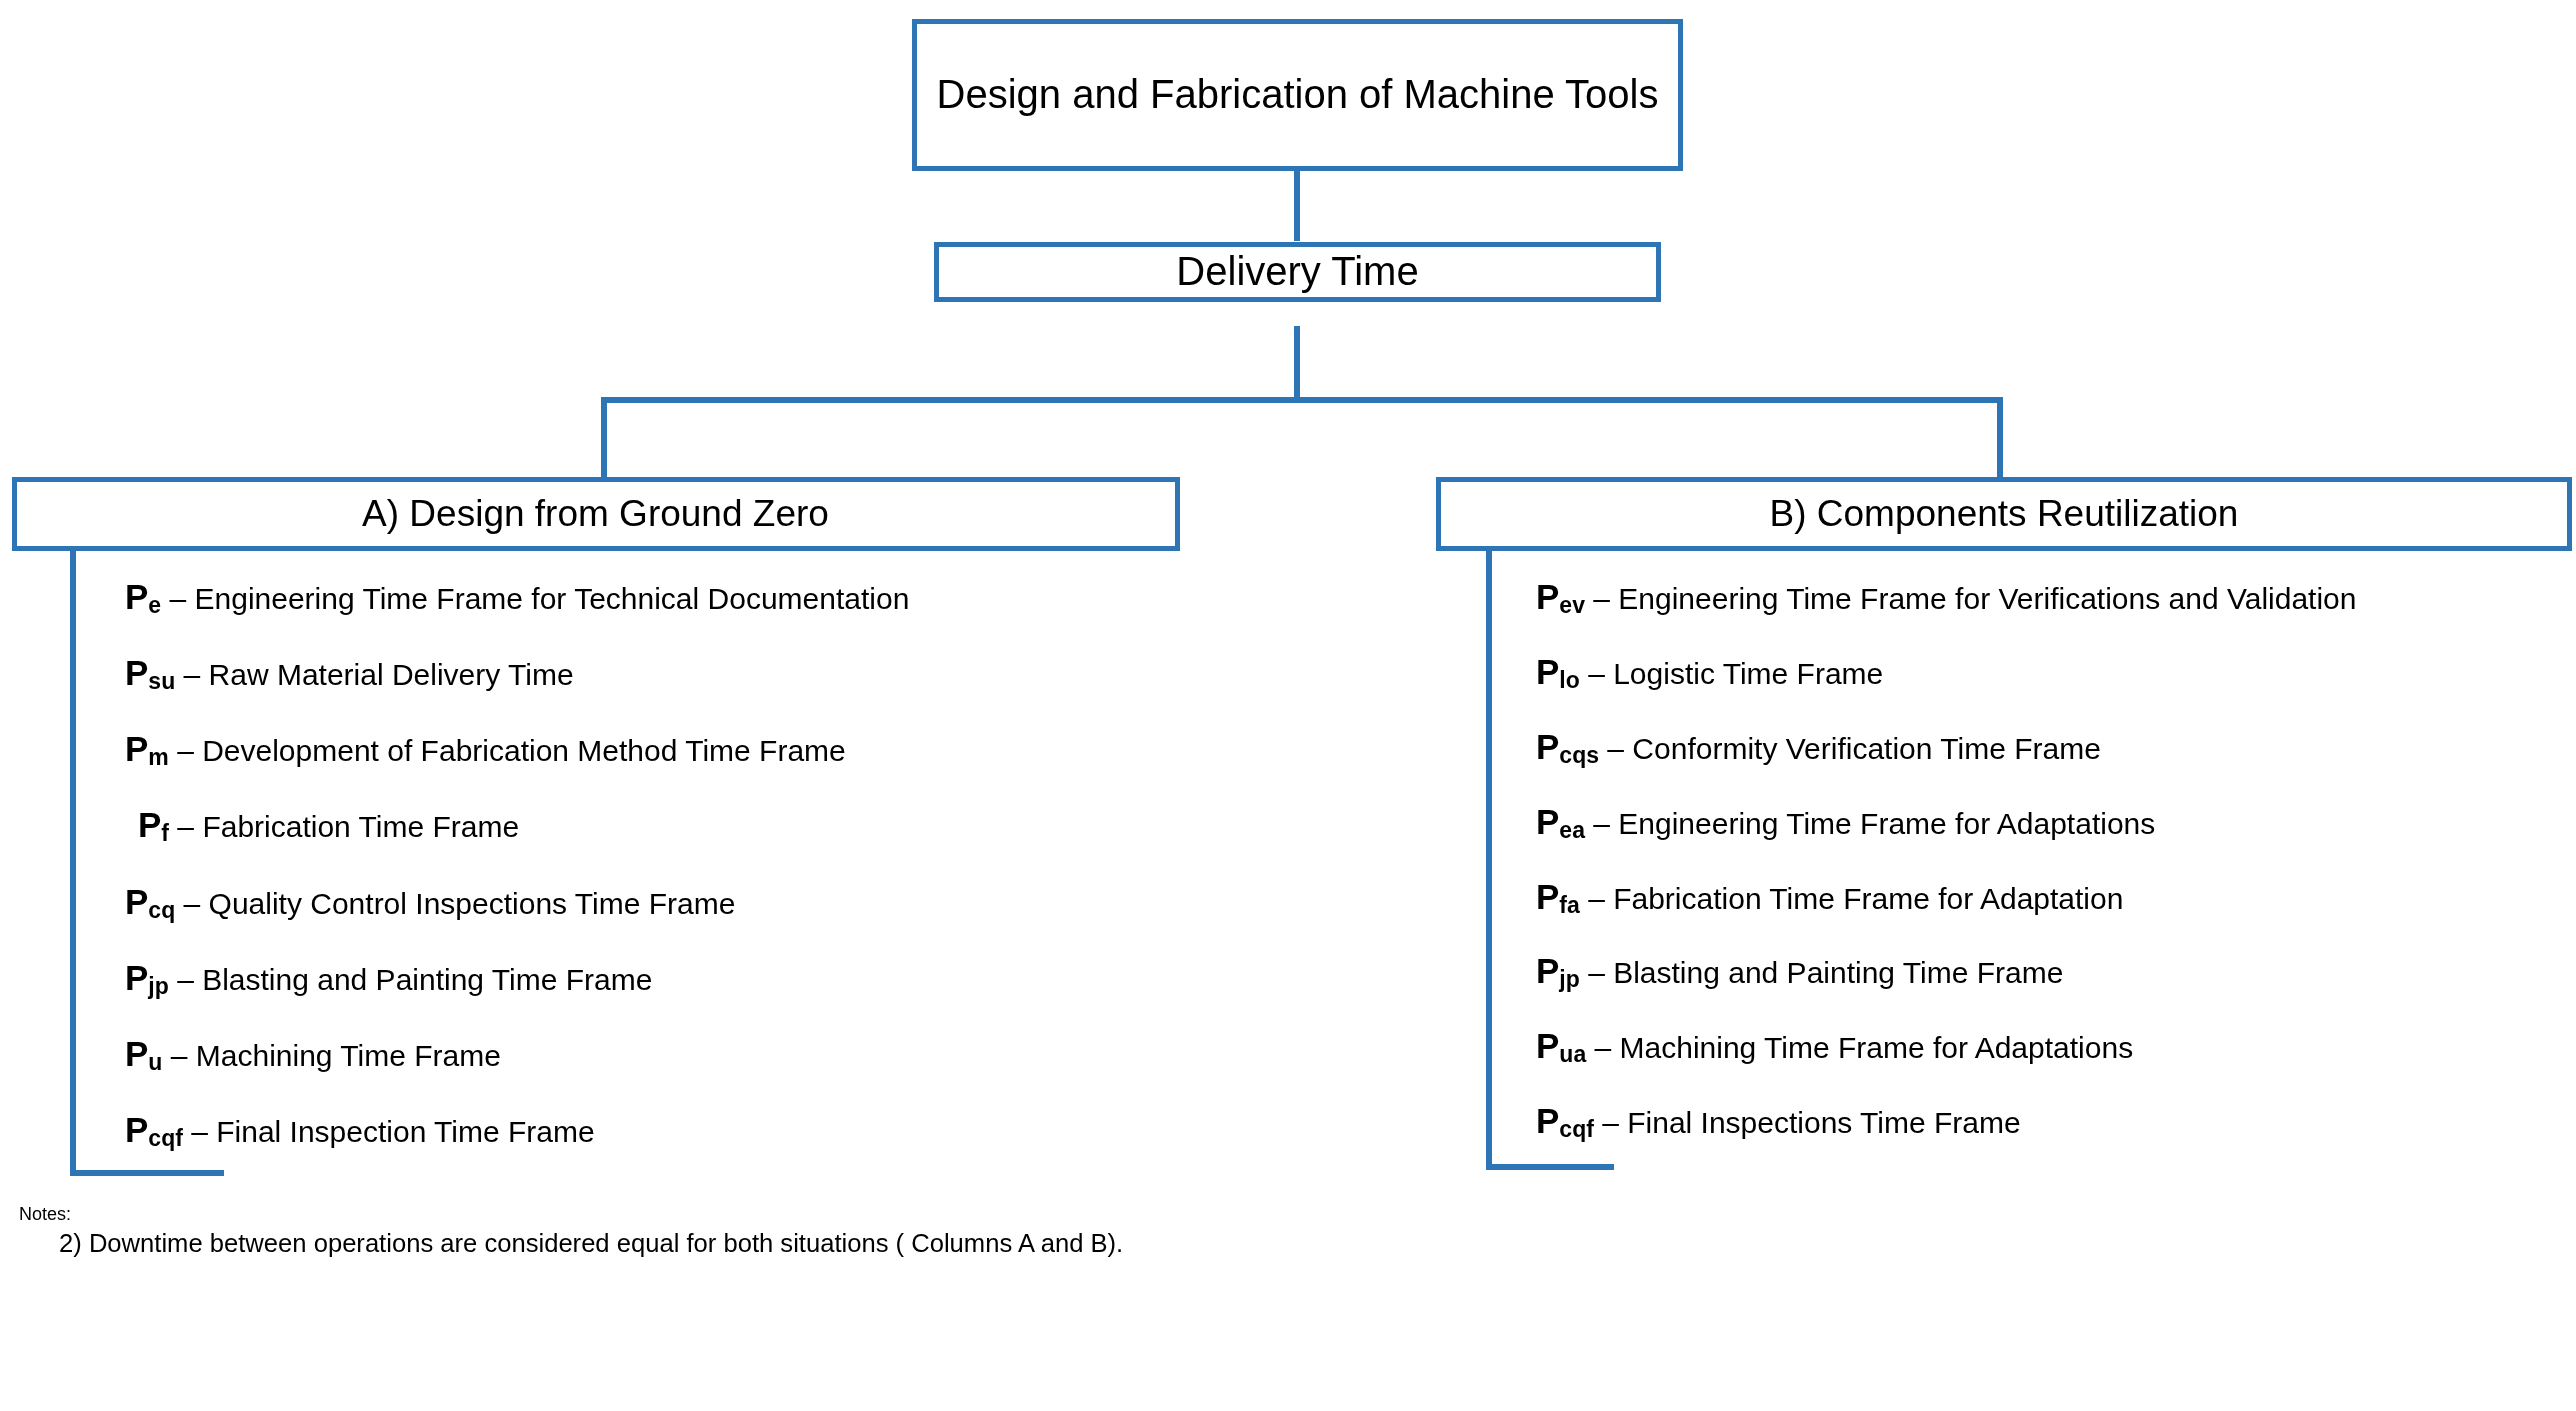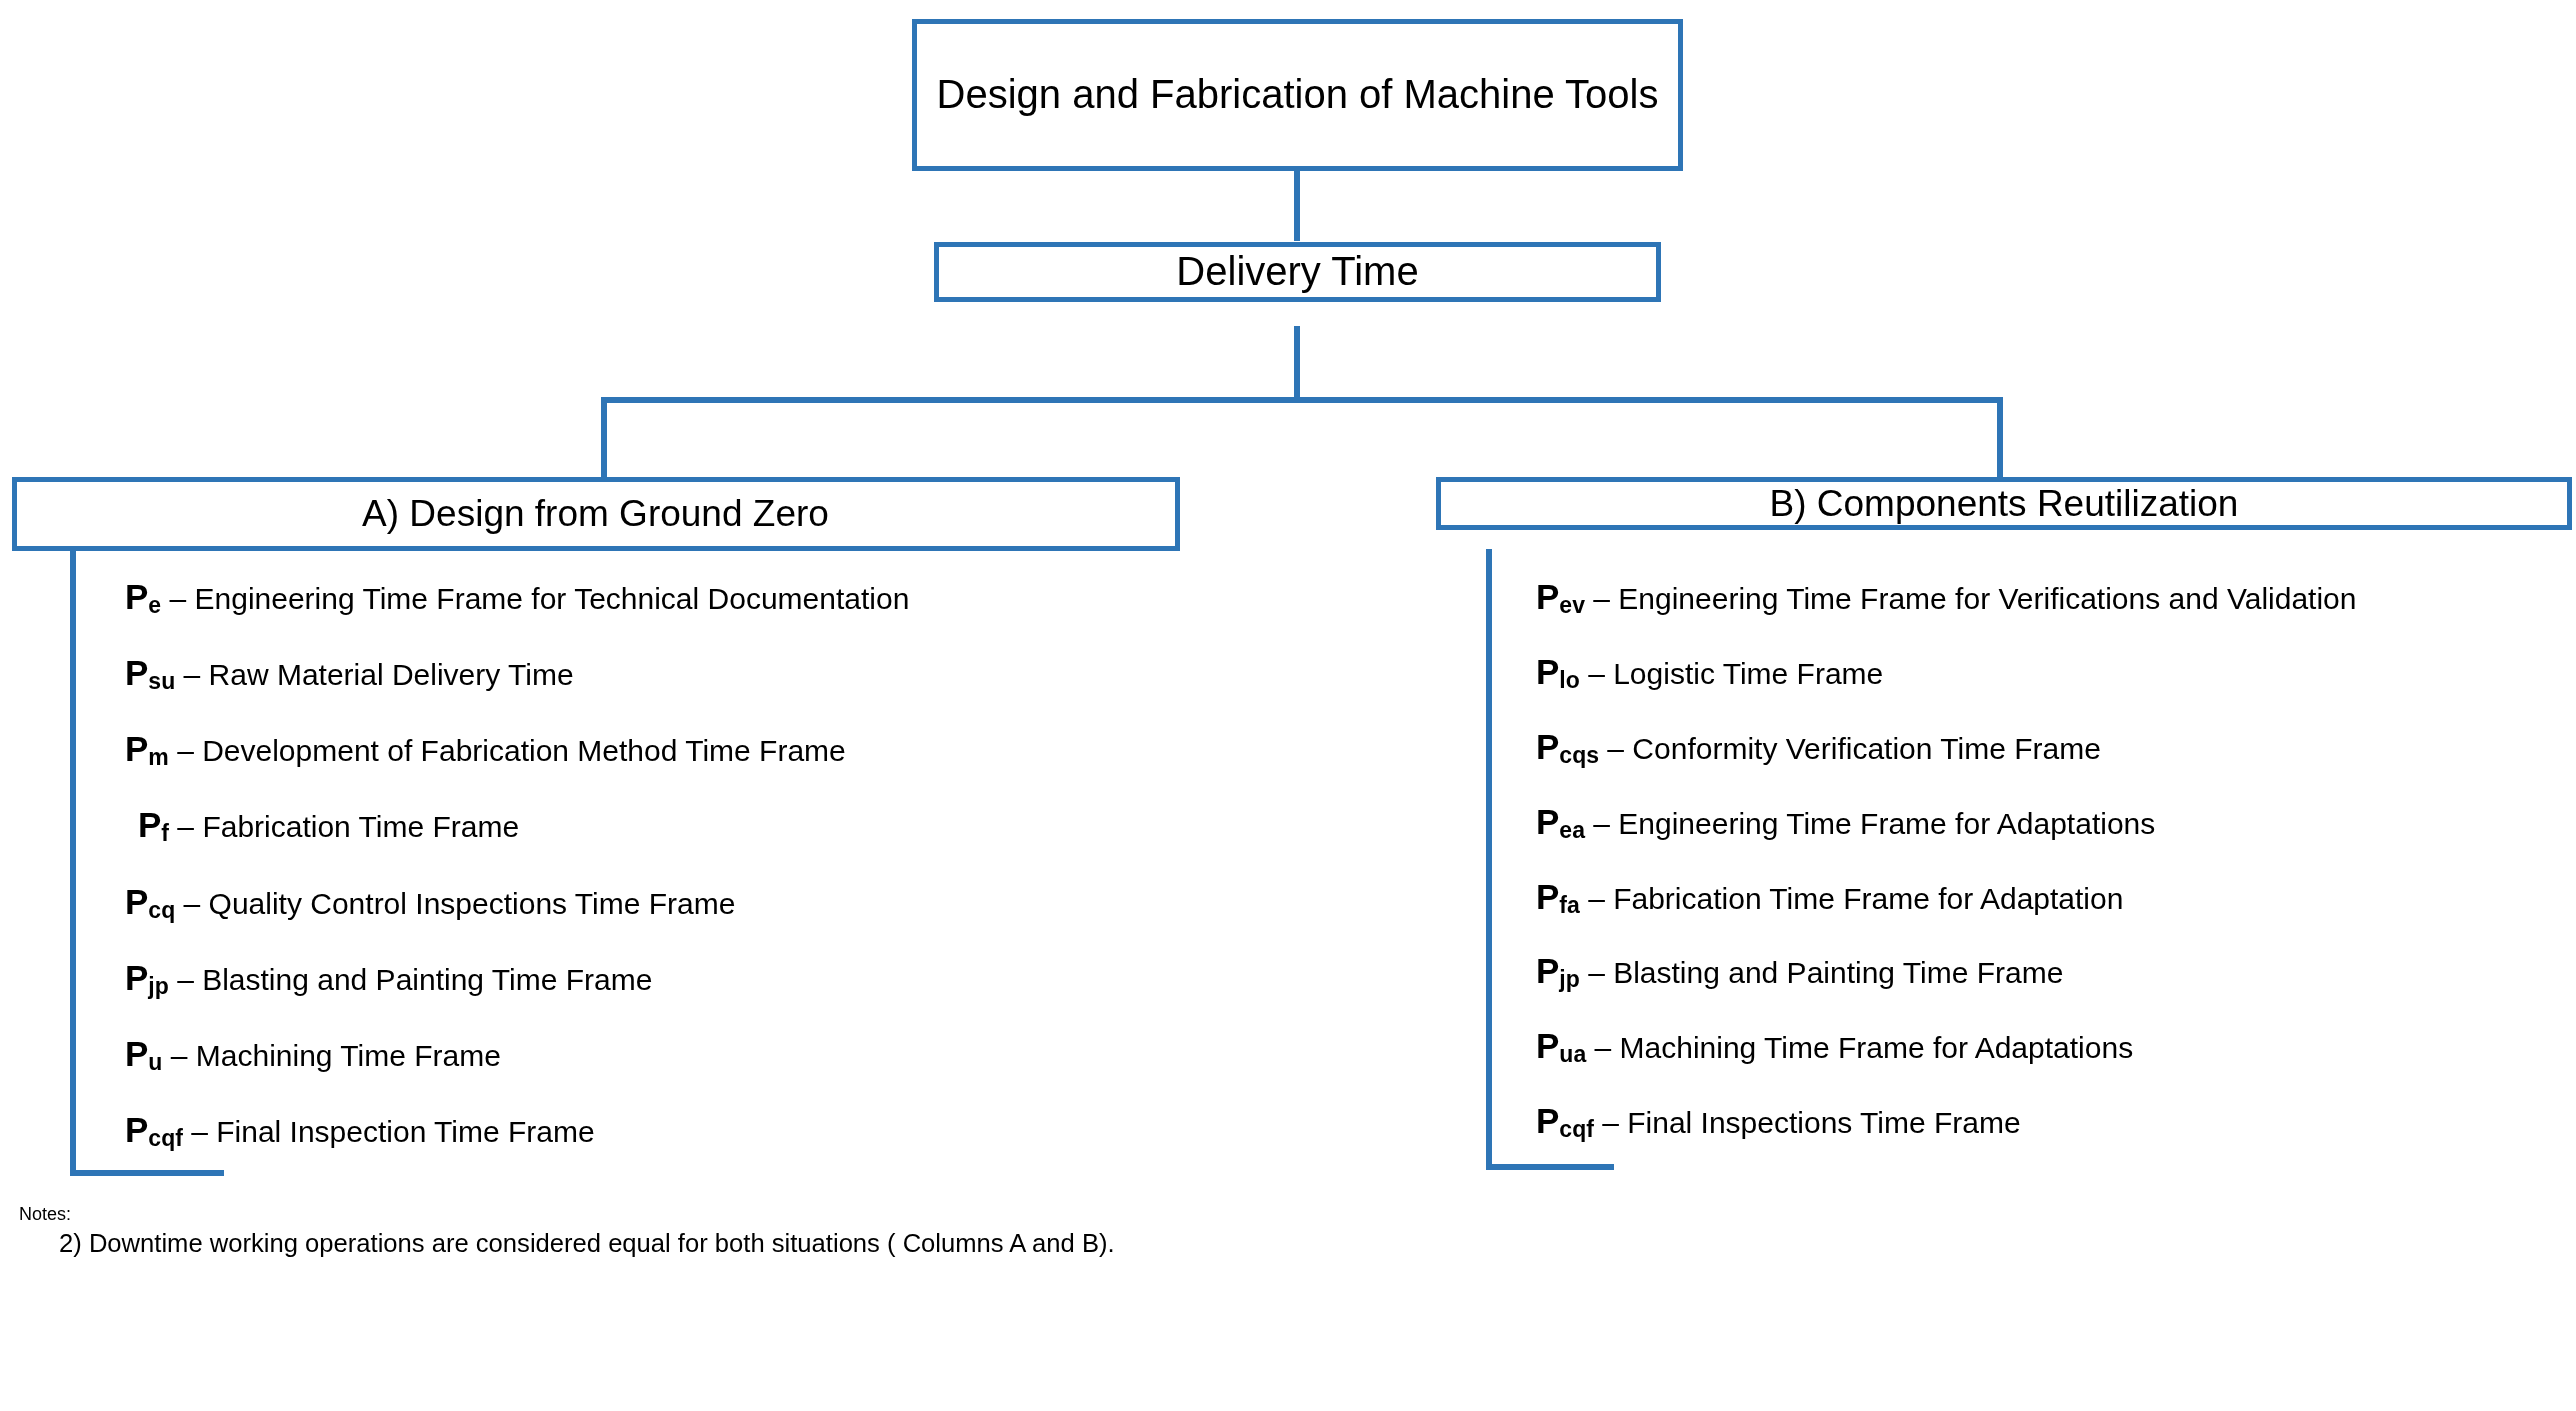--- a/index.html
+++ b/index.html
@@ -12,21 +12,21 @@
 
   #box-root{left:912px;top:19px;width:771px;height:152px;}
   #box-root span{font-size:40px;padding:0 19px;}
 
   #box-delivery{left:934px;top:242px;width:727px;height:60px;}
   #box-delivery span{font-size:40px;}
 
   #box-a{left:11.5px;top:477px;width:1168px;height:74px;}
   #box-a span{font-size:37px;}
 
-  #box-b{left:1436px;top:477px;width:1136px;height:53px;}
+  #box-b{left:1436px;top:477px;width:1136px;height:74px;}
   #box-b span{font-size:37px;}
 
   .conn{position:absolute;background:#2E75B6;}
 
   
   .bracket-v{position:absolute;width:5.8px;background:#2E75B6;}
   .bracket-h{position:absolute;height:5.8px;background:#2E75B6;}
 
   .list{position:absolute;}
   .item{position:absolute;white-space:nowrap;font-size:30px;color:#000;line-height:1;}
@@ -91,18 +91,18 @@
       <div class="item" style="left: 1536px; top: 804px;"><span class="sym">P<span class="sub">ea</span></span><span class="dsc">&nbsp;– Engineering Time Frame for Adaptations</span></div>
       <div class="item" style="left: 1536px; top: 879px; text-align: center;"><span class="sym">P<span class="sub">fa</span></span><span class="dsc">&nbsp;– Fabrication Time Frame for Adaptation</span></div>
       <div class="item" style="left: 1536px; top: 953px;"><span class="sym">P<span class="sub">jp</span></span><span class="dsc">&nbsp;– Blasting and Painting Time Frame</span></div>
       <div class="item" style="left: 1536px; top: 1028px;"><span class="sym">P<span class="sub">ua</span></span><span class="dsc">&nbsp;– Machining Time Frame for Adaptations</span></div>
       <div class="item" style="left: 1536px; top: 1103px;"><span class="sym">P<span class="sub">cqf</span></span><span class="dsc">&nbsp;– Final Inspections Time Frame</span></div>
     </div>
 
   <div id="notes">
     <div class="n-title">Notes:</div>
     <div id="notes-lines">
-        <div class="n-line"><span>2)</span> <span>Downtime working operations are considered equal for both situations ( Columns A and B).</span></div>
+        <div class="n-line"><span>2)</span> <span>Downtime between operations are considered equal for both situations ( Columns A and B).</span></div>
       </div>
   </div>
 
 </div>
 
 
 </body></html>

